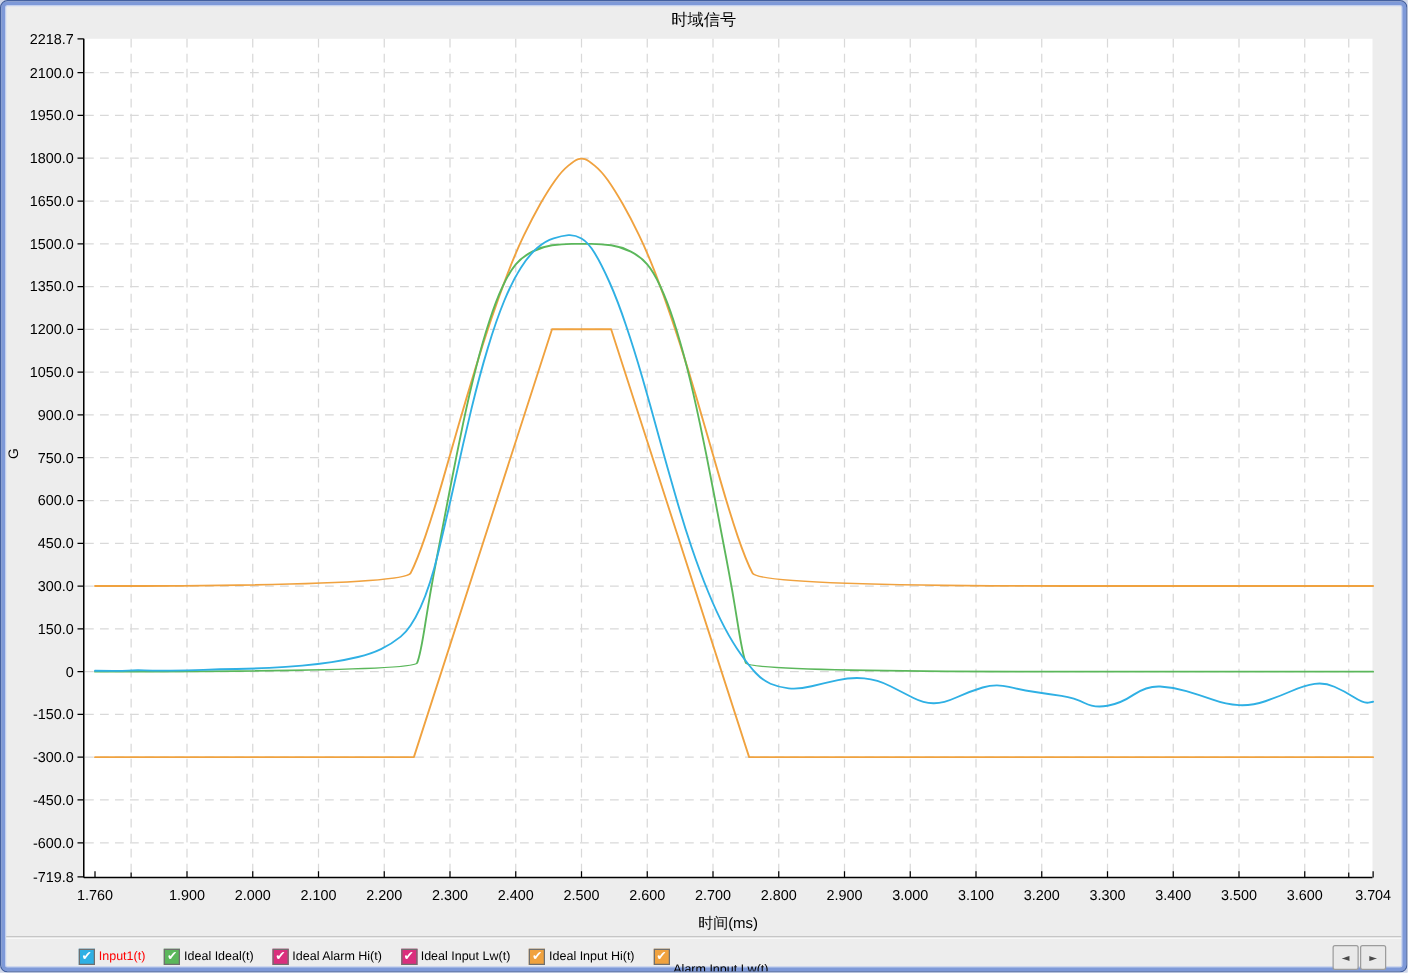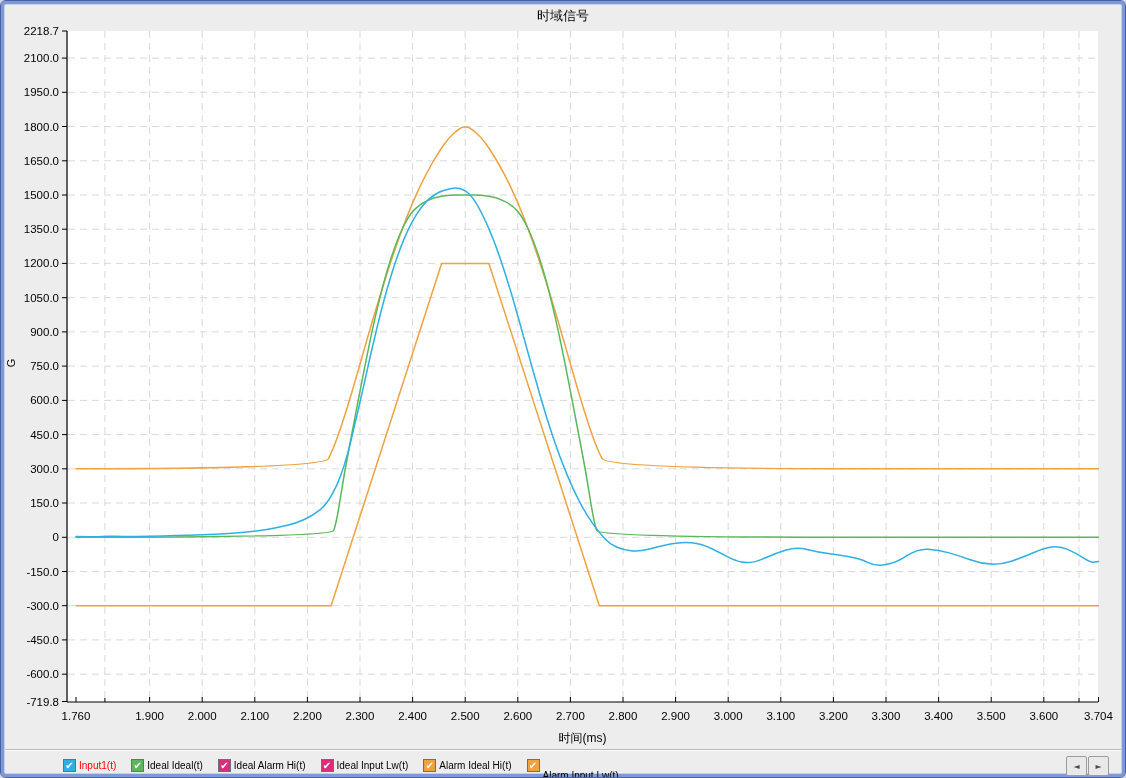--- a/index.html
+++ b/index.html
@@ -201,21 +201,21 @@
       <div class="legend-item">
         <span class="legend-cb" style="background: rgb(218, 46, 125);">✔</span>
         <span class="legend-lbl" style="color: rgb(0, 0, 0);">Ideal Alarm Hi(t)</span>
       </div>
       <div class="legend-item">
         <span class="legend-cb" style="background: rgb(218, 46, 125);">✔</span>
         <span class="legend-lbl" style="color: rgb(0, 0, 0);">Ideal Input Lw(t)</span>
       </div>
       <div class="legend-item">
         <span class="legend-cb" style="background: rgb(240, 162, 63);">✔</span>
-        <span class="legend-lbl" style="color: rgb(0, 0, 0);">Alarm Ideal Hi(t)</span>
+        <span class="legend-lbl" style="color: rgb(0, 0, 0);">Ideal Input Hi(t)</span>
       </div>
       <div class="legend-item">
         <span class="legend-cb" style="background: rgb(240, 162, 63);">✔</span>
         <span class="legend-lbl" style="color: rgb(0, 0, 0); margin-top: 20px;">Alarm Input Lw(t)</span>
       </div>
     </div>
 
   <div class="scroll-buttons">
     <button class="scroll-btn">
         <span>◄</span>

